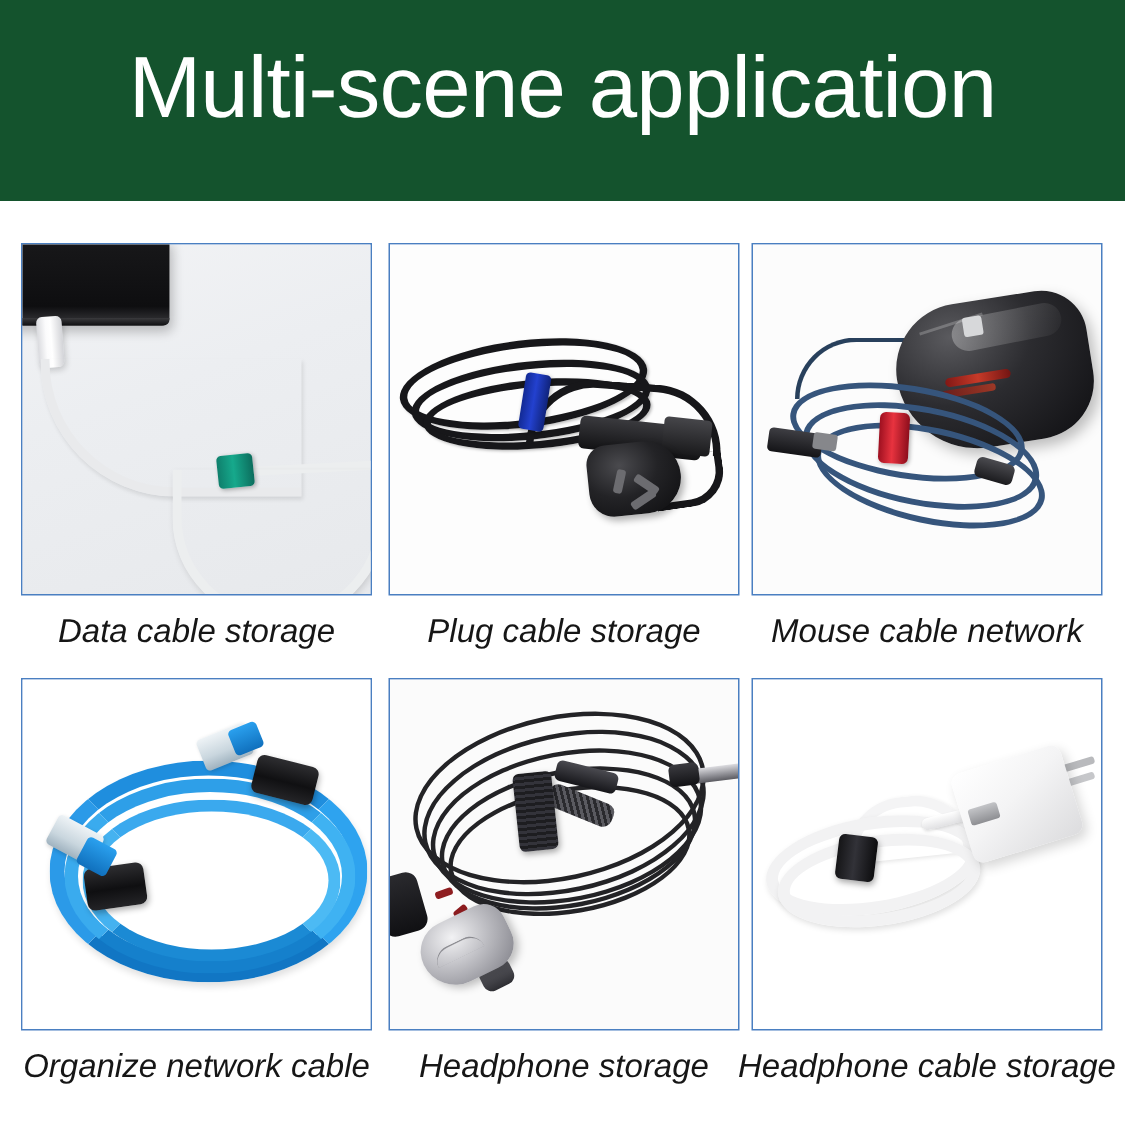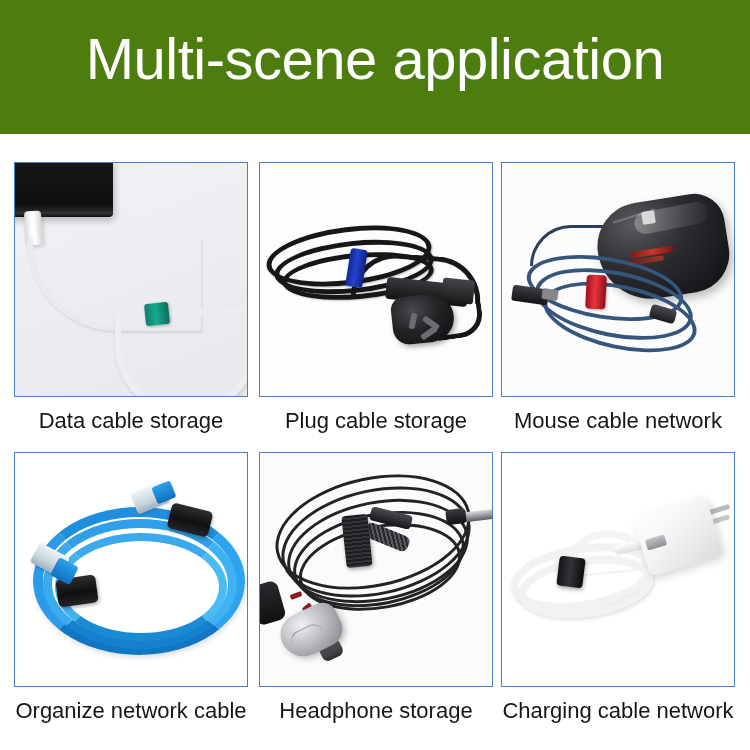--- a/index.html
+++ b/index.html
@@ -15,21 +15,21 @@
     position: relative;
   }
 
   
   .header-band {
     position: absolute;
     left: 0;
     top: 0;
     width: 750px;
     height: 134px;
-    background: #4d7c0f;
+    background: #14532d;
   }
   .header-title {
     position: absolute;
     left: 0;
     top: 24px;
     width: 750px;
     text-align: center;
     color: #ffffff;
     font-size: 58px;
     line-height: 70px;
@@ -39,20 +39,21 @@
     white-space: nowrap;
   }
 
   
   .grid {
     position: absolute;
     left: 0;
     top: 134px;
     width: 750px;
     height: 616px;
+    font-style: italic;
   }
   .grid-row {
     position: absolute;
     left: 0;
     width: 750px;
     height: 286px;
   }
   .grid-row.row-1 { top: 28px; }
   .grid-row.row-2 { top: 318px; }
 
@@ -815,16 +816,16 @@
           <div class="cg-prong2"></div>
           <div class="cg-adapter"></div>
           <div class="cg-port"></div>
           <div class="cg-cord-a"></div>
           <div class="cg-arc"></div>
           <div class="cg-loop cg-lp1"></div>
           <div class="cg-loop cg-lp2"></div>
           <div class="cg-tie"></div>
         </div>
       </div>
-      <div class="caption">Charging cable network</div>
+      <div class="caption">Headphone cable storage</div>
     </div>
   </div>
 </div>
 
 </body></html>

